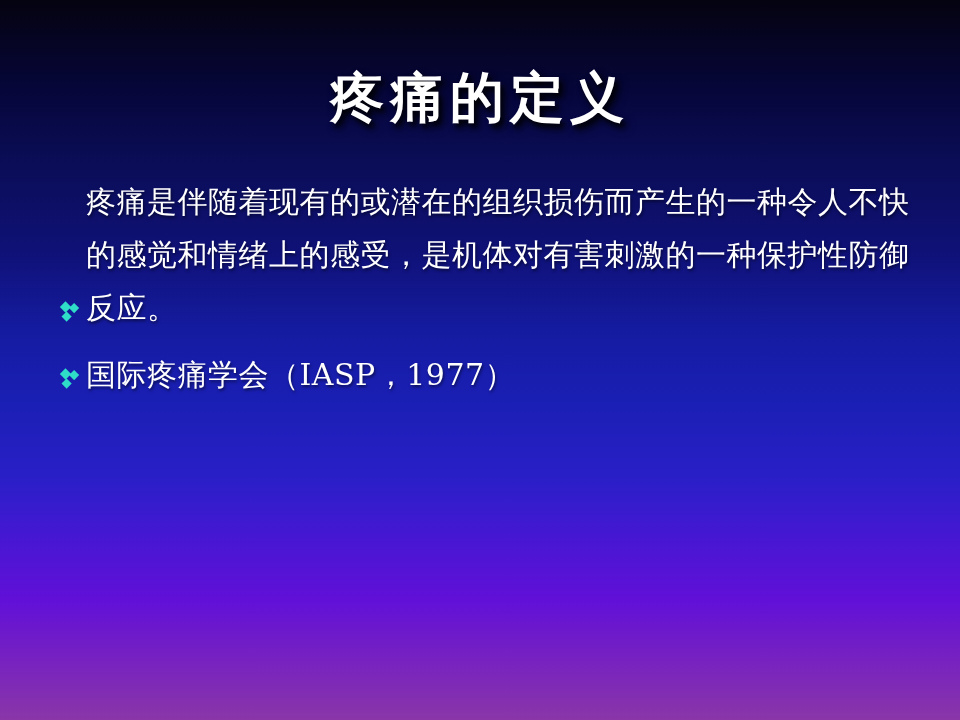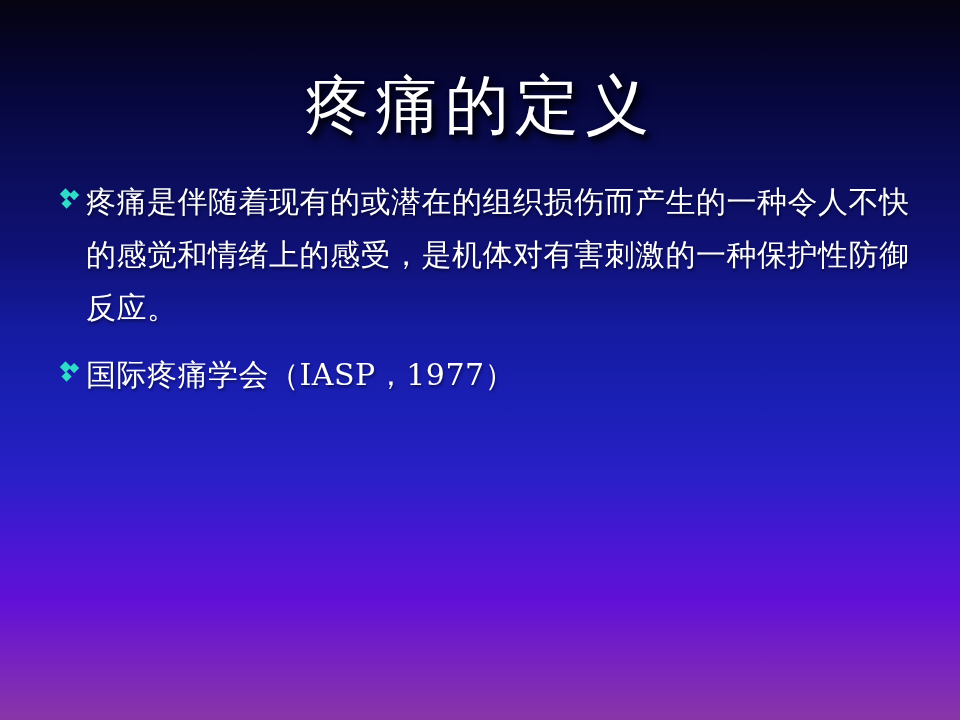--- a/index.html
+++ b/index.html
@@ -39,41 +39,41 @@
   .title-block {
     position: absolute;
     top: 62px;
     left: 0;
     width: 960px;
     text-align: center;
   }
   .title-text {
     display: inline-block;
     font-family: "DejaVu Sans", "Liberation Sans", sans-serif;
-    font-size: 64px;
-    font-weight: normal;
+    font-size: 54px;
+    font-weight: bold;
     letter-spacing: 6px;
     color: #ffffff;
     text-shadow:
         3px 4px 5px rgba(0,0,0,0.85),
         5px 6px 9px rgba(0,0,0,0.55);
     white-space: nowrap;
   }
 
   
   .body-block {
     position: absolute;
     top: 175px;
     left: 52px;
     width: 875px;
   }
 
   .bullet-row {
     display: flex;
-    align-items: flex-start;
+    align-items: flex-end;
     margin-bottom: 14px;
   }
   .bullet-row.tight { margin-bottom: 12px; }
 
   .bullet-marker {
     flex: 0 0 auto;
     width: 34px;
     position: relative;
     height: 46px;
   }

